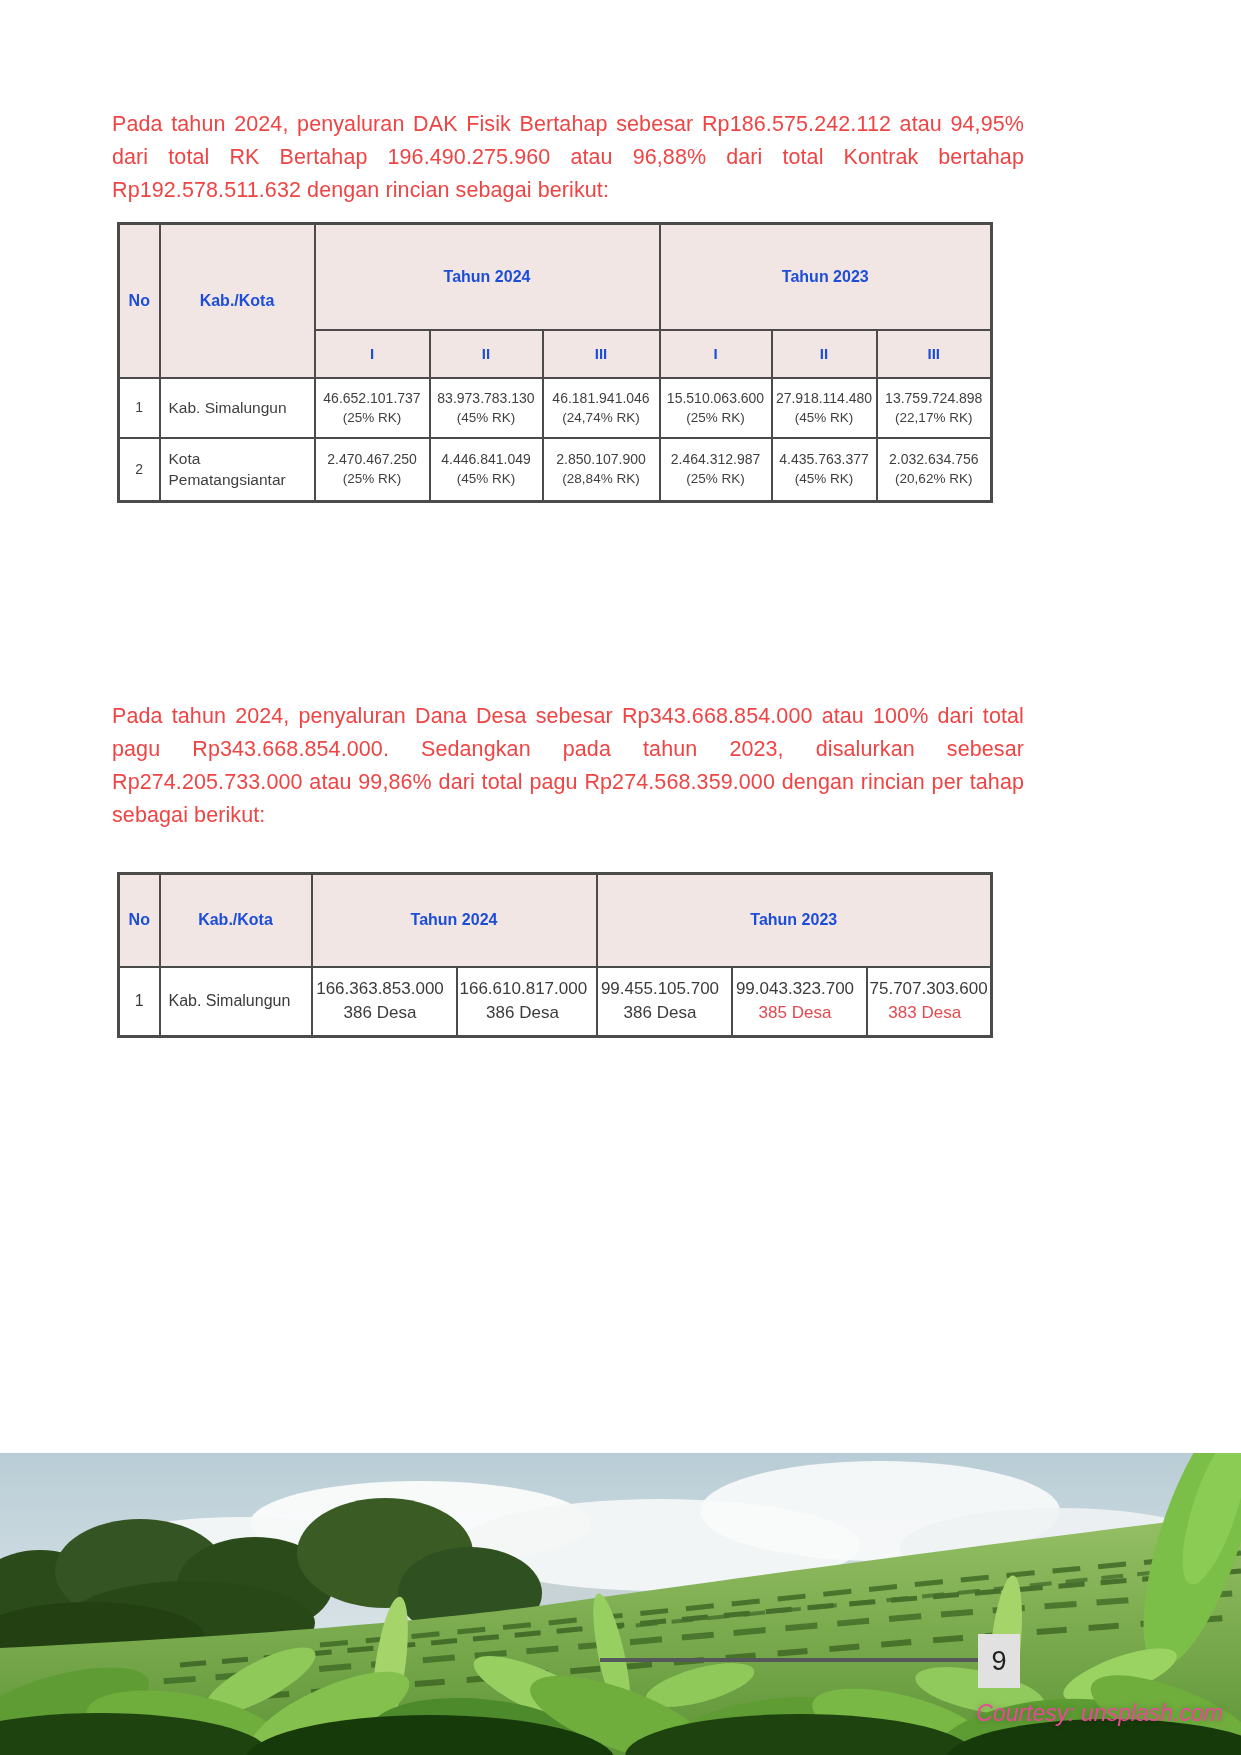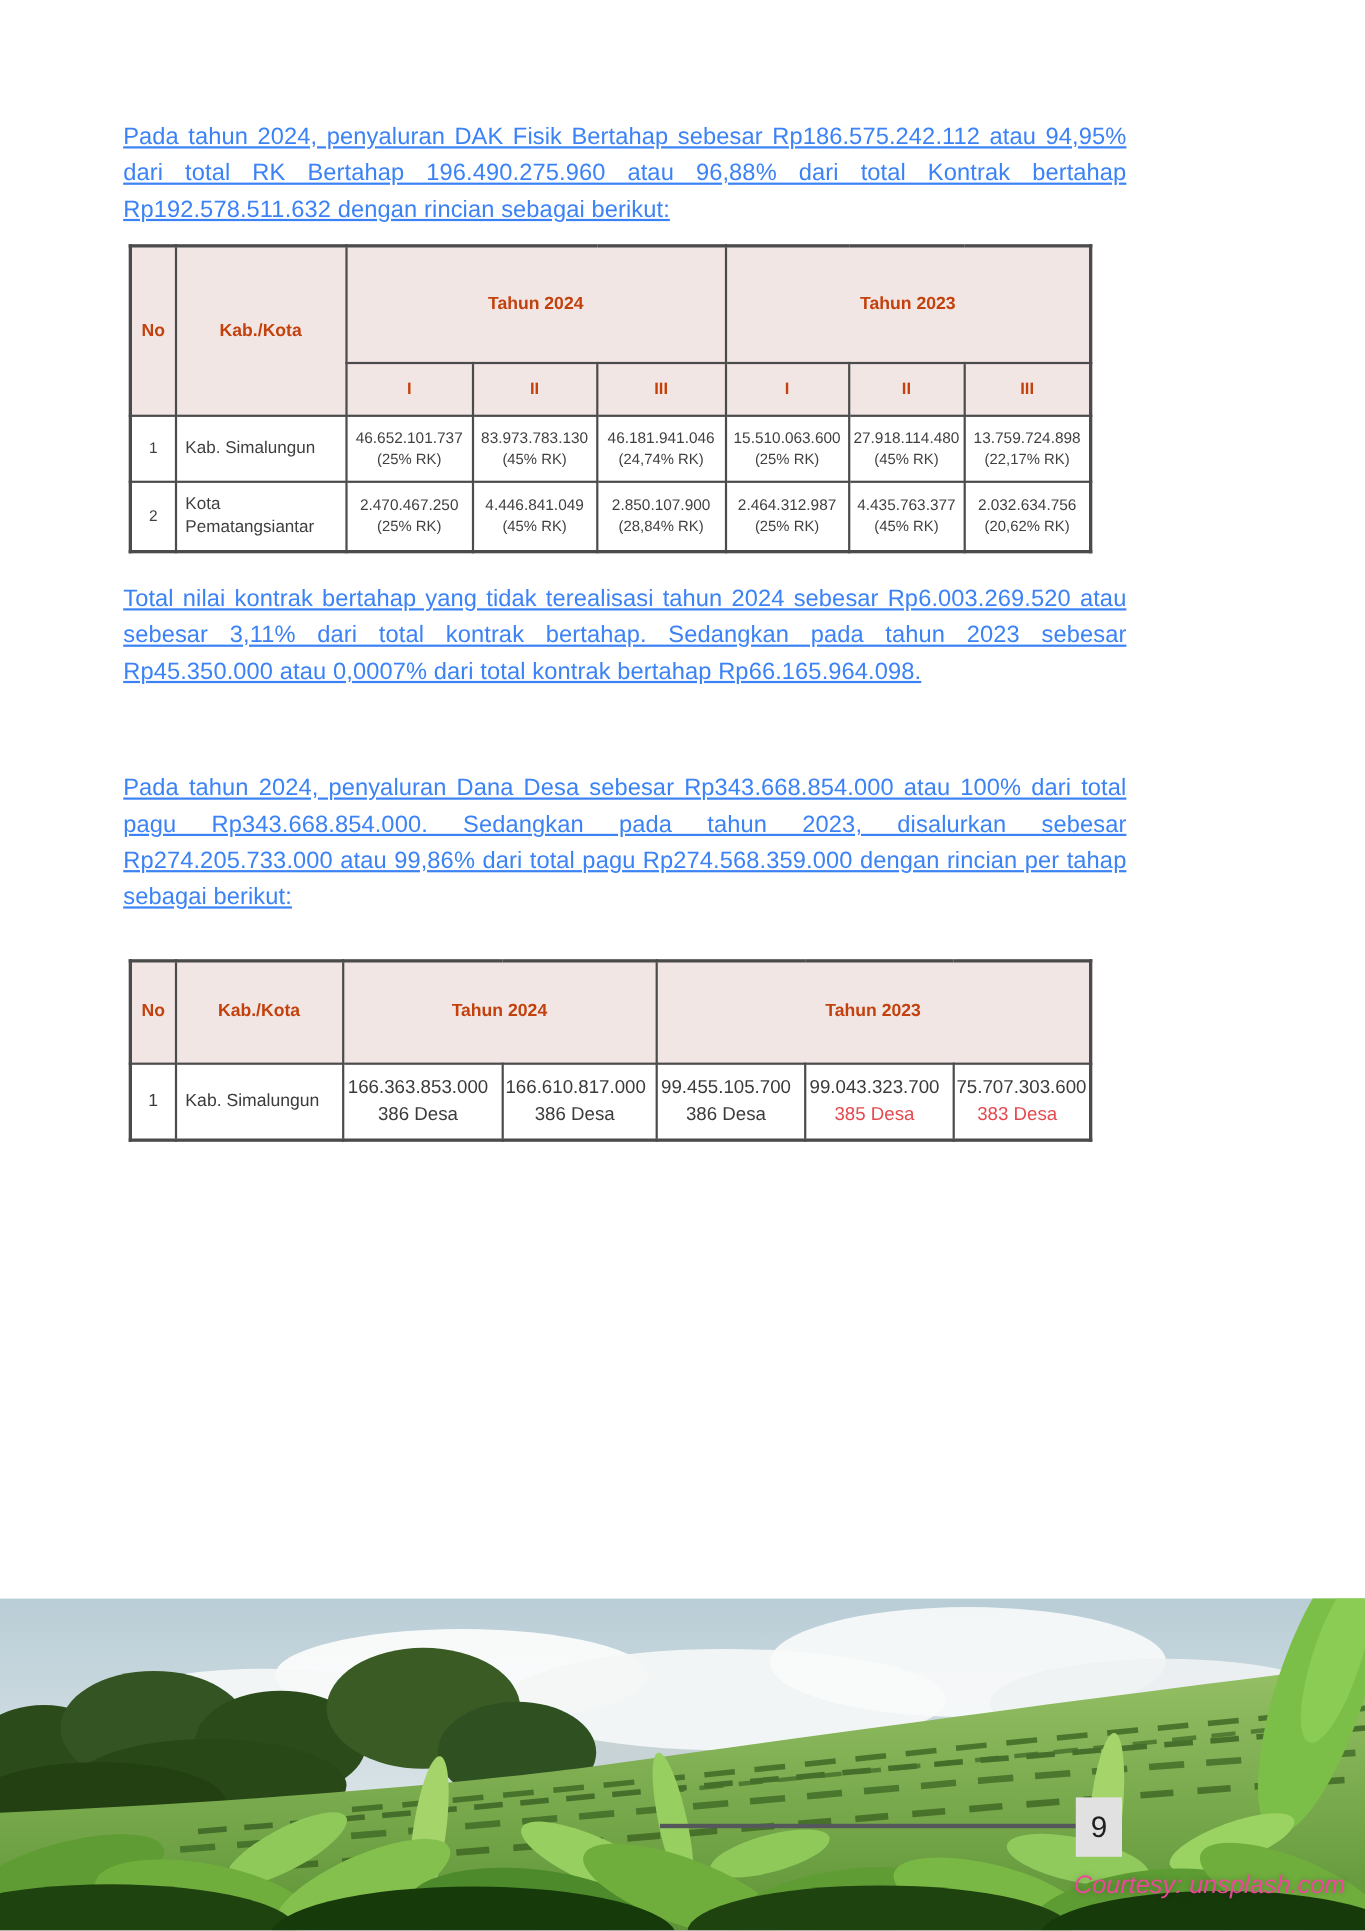--- a/index.html
+++ b/index.html
@@ -5,32 +5,32 @@
   * { margin:0; padding:0; box-sizing:border-box; }
   html,body { background:#888; }
   .page {
     position:relative; width:1241px; height:1755px; margin:0 auto;
     background:#ffffff; overflow:hidden;
     font-family:"Liberation Sans", sans-serif; color:#383838;
   }
   .para {
     position:absolute; left:112px; width:912px;
     font-size:21.5px; line-height:33px; text-align:justify;
-    color:#3b82f6; letter-spacing:.1px;text-decoration:underline;
+    color:#ef4444; letter-spacing:.1px;
   }
   #p1 { top:108px; }
   #p2 { top:528px; }
   #p3 { top:700px; }
 
   table.rk {
     position:absolute; border-collapse:collapse; table-layout:fixed;
     border:3px solid #4b4b4b; background:#fff;
   }
   table.rk th, table.rk td { border:2px solid #4b4b4b; vertical-align:middle; }
-  table.rk th { background:#f2e6e5; font-weight:bold; color:#c2410c; }
+  table.rk th { background:#f2e6e5; font-weight:bold; color:#1d4ed8; }
 
   #table1 { left:117px; top:222px; width:873px; }
   #table1 th { font-size:16px; }
   #table1 .sub th { font-size:15px; }
   #table1 td { font-size:14px; color:#3f3f3f; text-align:center; line-height:19px; }
   #table1 td.name { text-align:left; padding-left:8px; font-size:15.5px; line-height:21px; }
   #table1 .pct { font-size:13.5px; }
 
   #table2 { left:117px; top:872px; width:873px; }
   #table2 th { font-size:16px; }
@@ -144,21 +144,20 @@
         <div class="pct">(45% RK)</div>
       </td>
       <td>
         <div class="amt">2.032.634.756</div>
         <div class="pct">(20,62% RK)</div>
       </td>
     </tr>
   </tbody>
     </table>
 
-  <p class="para" id="p2">Total nilai kontrak bertahap yang tidak terealisasi tahun 2024 sebesar Rp6.003.269.520 atau sebesar 3,11% dari total kontrak bertahap. Sedangkan pada tahun 2023 sebesar Rp45.350.000 atau 0,0007% dari total kontrak bertahap Rp66.165.964.098.</p>
   <p class="para" id="p3">Pada tahun 2024, penyaluran Dana Desa sebesar Rp343.668.854.000 atau 100% dari total pagu Rp343.668.854.000. Sedangkan pada tahun 2023, disalurkan sebesar Rp274.205.733.000 atau 99,86% dari total pagu Rp274.568.359.000 dengan rincian per tahap sebagai berikut:</p>
 
   <table class="rk" id="table2">
     <colgroup>
       <col style="width:41px">
         <col style="width:152px">
       <col style="width:145px">
         <col style="width:140px">
       <col style="width:135px">
         <col style="width:135px">

